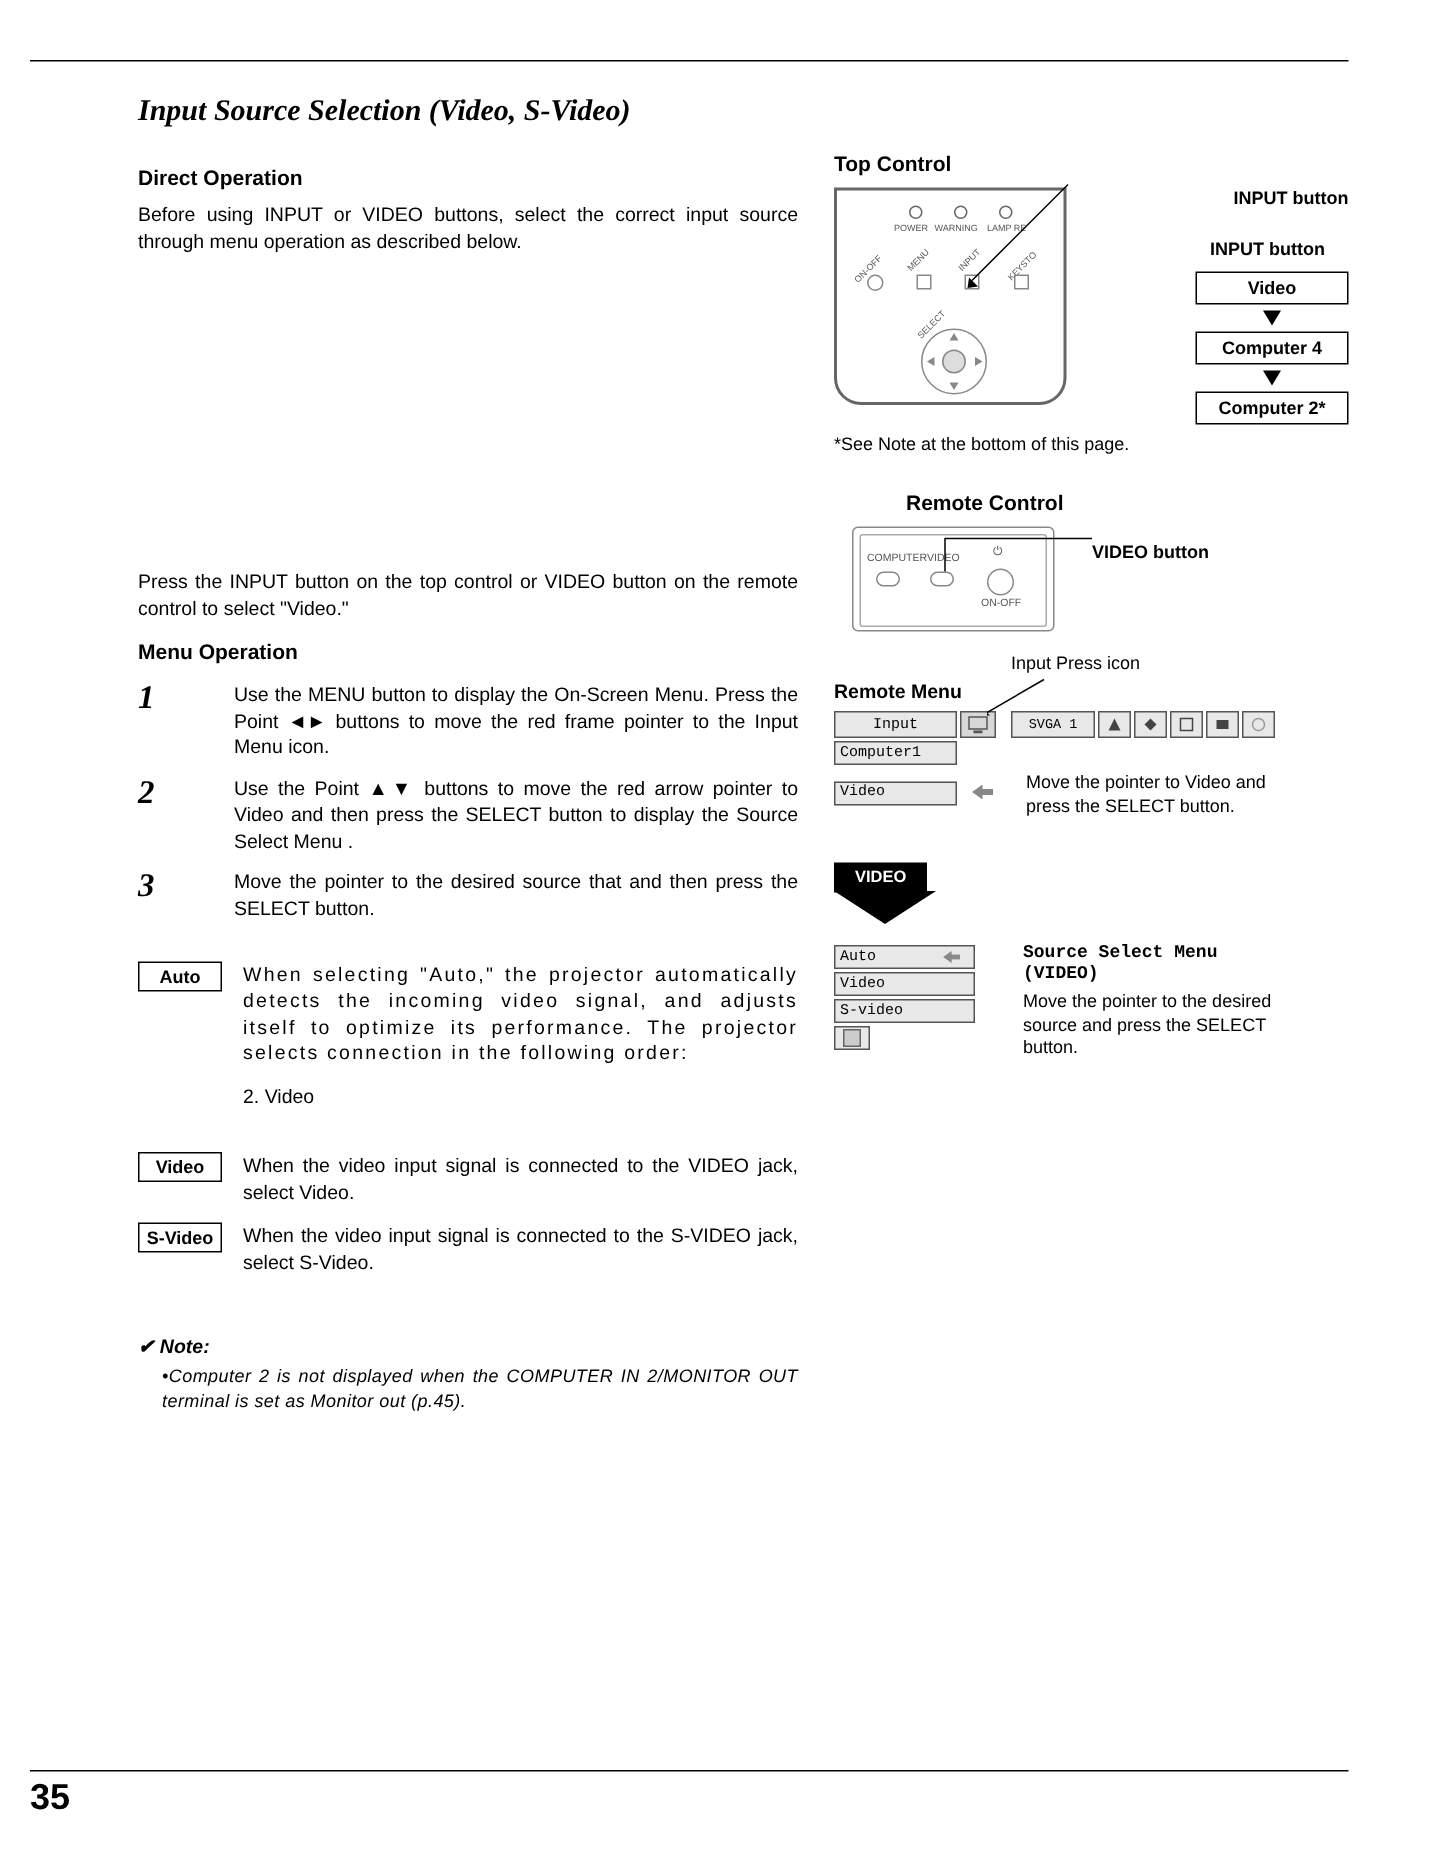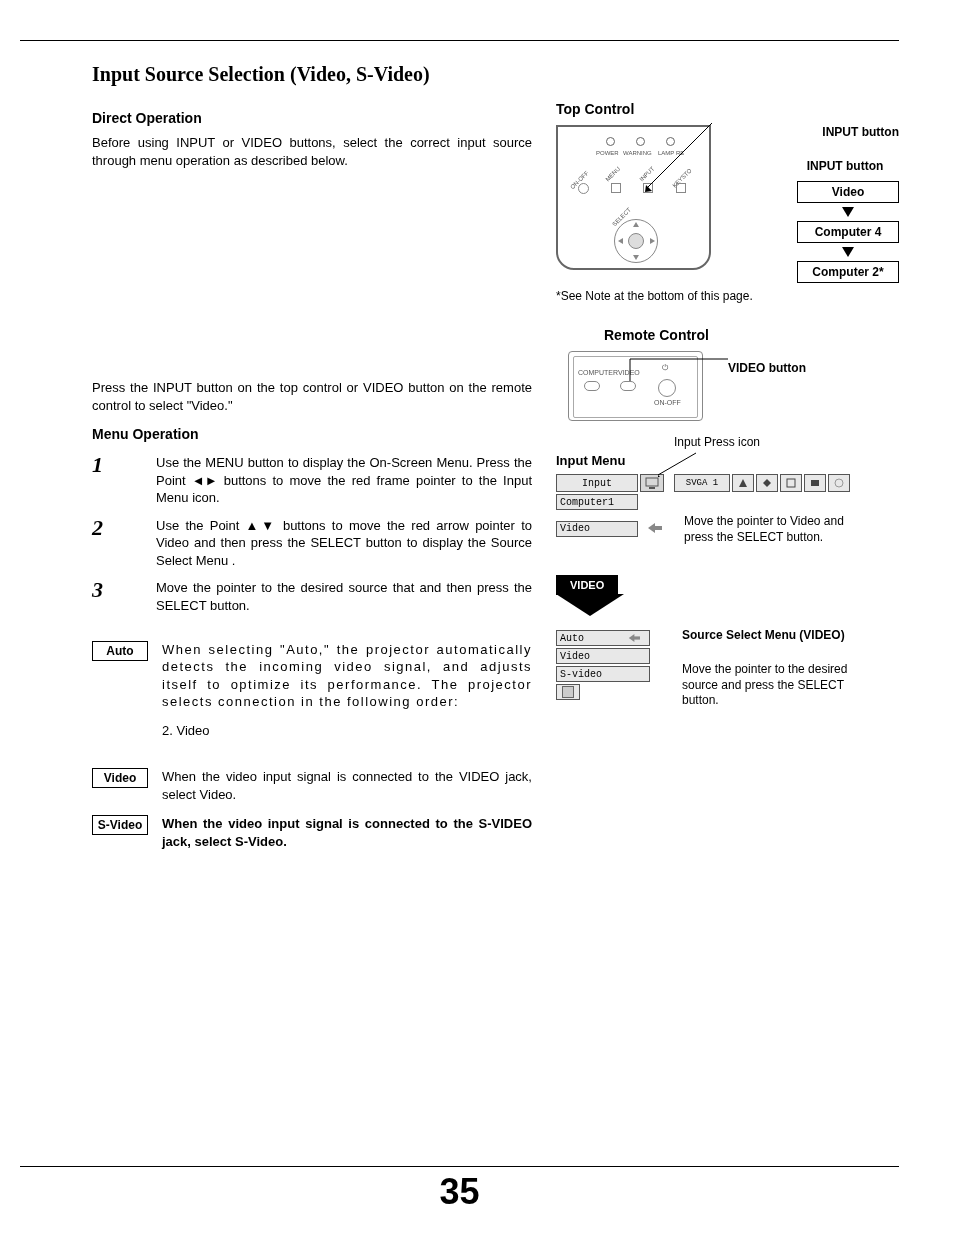--- a/index.html
+++ b/index.html
@@ -3,21 +3,21 @@
   <meta charset="utf-8">
   <style>
     * { box-sizing: border-box; margin: 0; padding: 0; }
     body { font-family: Arial, Helvetica, sans-serif; font-size: 13px; color:#000; width:954px; height:1235px; position:relative; background:#fff; }
     .page { padding: 40px 55px 30px 20px; }
     .page-title { font-family: Georgia, 'Times New Roman', serif; font-style: italic; font-weight: bold; font-size: 30px; margin-bottom: 6px; padding-left:0; }
     .hr-top { border:0; border-top:1px solid #000; margin-bottom:22px; }
     .content { padding-left: 72px; display:flex; gap:24px; }
     .col-left { flex:0 0 440px; }
     .col-right { flex:1; }
-    .subheading { font-family: Georgia, 'Times New Roman', serif; font-weight:bold; font-size: 20px; margin-bottom: 24px; }
+    .subheading { font-family: Georgia, 'Times New Roman', serif; font-style: italic; font-weight:bold; font-size: 20px; margin-bottom: 24px; }
     .sec-title { font-weight:bold; font-size:14px; margin-bottom:8px; }
     .p-just { text-align: justify; margin-bottom:12px; line-height:1.35; }
     .step-row { display:flex; gap:12px; margin-bottom:10px; }
     .step-num { font-family: Georgia, 'Times New Roman', serif; font-style:italic; font-weight:bold; font-size:22px; width:20px; flex:0 0 20px; line-height:1; }
     .step-txt { text-align:justify; line-height:1.35;margin-left:32px; }
     .mode-row { display:flex; gap:14px; margin-bottom:12px; align-items:flex-start; }
     .mode-box { border:1px solid #000; font-weight:bold; font-size:12px; padding:2px 4px; width:56px; text-align:center; flex:0 0 56px; }
     .mode-txt { text-align:justify; line-height:1.35; }
     .ordered-list { margin:10px 0 16px 0; line-height:1.5; }
     .note-head { font-style:italic; font-weight:bold; font-size:13px; }
@@ -55,24 +55,24 @@
     .menu-svga { width:56px; font-family:'Courier New',monospace; font-size:9px; }
     .menu-icon { width:22px; background:#e8e8e8; }
     .sel-box { border:1px solid #555; background:#e8e8e8; width:82px; height:16px; font-size:10px; font-family:'Courier New',monospace; padding-left:3px; display:flex; align-items:center; margin-top:2px; }
     .arrow-ptr-l { position:relative; display:inline-block; width:18px; height:10px; }
     .arrow-ptr-l::before { content:''; position:absolute; left:0; top:0; width:0;height:0; border-top:5px solid transparent; border-bottom:5px solid transparent; border-right:7px solid #888; }
     .arrow-ptr-l::after { content:''; position:absolute; left:6px; top:3px; width:8px; height:4px; background:#888; }
     .video-tab { background:#000; color:#fff; font-weight:bold; font-size:11px; padding:4px 14px; display:inline-block; }
     .big-arrow-down { width:0;height:0;border-left:34px solid transparent;border-right:34px solid transparent;border-top:22px solid #000; }
     .return-icon { width:12px; height:12px; border:1px solid #666; background:#ccc; }
     .right-desc { font-size:12px; line-height:1.3; }
-    .right-desc-head { font-weight:bold; font-size:12px; margin-bottom:20px; }
+    .right-desc-head { font-weight:bold; font-size:12px; margin-bottom:4px;font-family:Liberation Mono, monospace; }
     .footer { position:absolute; bottom:22px; left:0; right:0; padding:0 55px 0 20px; }
     .footer hr { border:0; border-top:1px solid #000; margin-bottom:4px; }
-    .page-num { text-align:center; font-weight:bold; font-size:36px; }
+    .page-num { text-align:left; font-weight:bold; font-size:24px; }
     .im-icon-label { font-size:12px; }
     .flex-row { display:flex; align-items:flex-start; gap:10px; }
     .flow-col { width:102px; text-align:center; }
   </style>
 </head>
 <body>
 
 <div class="page">
   <hr class="hr-top">
 
@@ -112,23 +112,28 @@
         </div>
       </div>
 
       <div class="mode-row">
         <div class="mode-box">Video</div>
         <div class="mode-txt" style="flex:1;">When the video input signal is connected to the VIDEO jack, select Video.</div>
       </div>
 
       <div class="mode-row" style="margin-bottom:40px;">
         <div class="mode-box">S-Video</div>
-        <div class="mode-txt" style="flex:1;font-weight:bold;">When the video input signal is connected to the S-VIDEO jack, select S-Video.</div>
-      </div>
-
+        <div class="mode-txt" style="flex:1;">When the video input signal is connected to the S-VIDEO jack, select S-Video.</div>
+      </div>
+
+      <div>
+        <span class="note-head">✔</span>
+        <span class="note-head">Note:</span>
+        <div class="note-body">•Computer 2 is not displayed when the COMPUTER IN 2/MONITOR OUT terminal is set as Monitor out (p.45).</div>
+      </div>
     </div>
 
     <div class="col-right">
       <div class="sec-title" style="margin-top:38px;">Top Control</div>
 
       <div class="top-control-row">
 
         <div class="top-ctrl-device">
           <span class="led led1"></span>
           <span class="led led2"></span>
@@ -196,21 +201,21 @@
         </div>
         <span class="input-btn-lbl" style="position:absolute; left:172px; top:10px;">VIDEO button</span>
       </div>
 
       <div style="margin-top:32px; position:relative;">
         <span class="im-icon-label" style="position:absolute; left:118px; top:-18px;">Input Press icon</span>
         <svg style="position:absolute; left:102px; top:-2px; width:40px; height:26px;">
           <line x1="0" y1="24" x2="38" y2="2" stroke="#000" stroke-width="1"></line>
           <polygon points="-2,22 4,28 -3,29" fill="#000"></polygon>
         </svg>
-        <div class="im-head">Input Menu</div>
+        <div class="im-head">Remote Menu</div>
         <div class="menu-bar">
           <span class="menu-cell menu-label">Input</span>
           <span class="menu-cell menu-icon-lg">
             <svg width="14" height="12">
                 <rect x="1" y="1" width="12" height="8" fill="none" stroke="#555"></rect>
                 <rect x="4" y="10" width="6" height="2" fill="#555"></rect>
               </svg>
           </span>
           <span style="width:6px;"></span>
           <span class="menu-cell menu-svga">SVGA 1</span>

